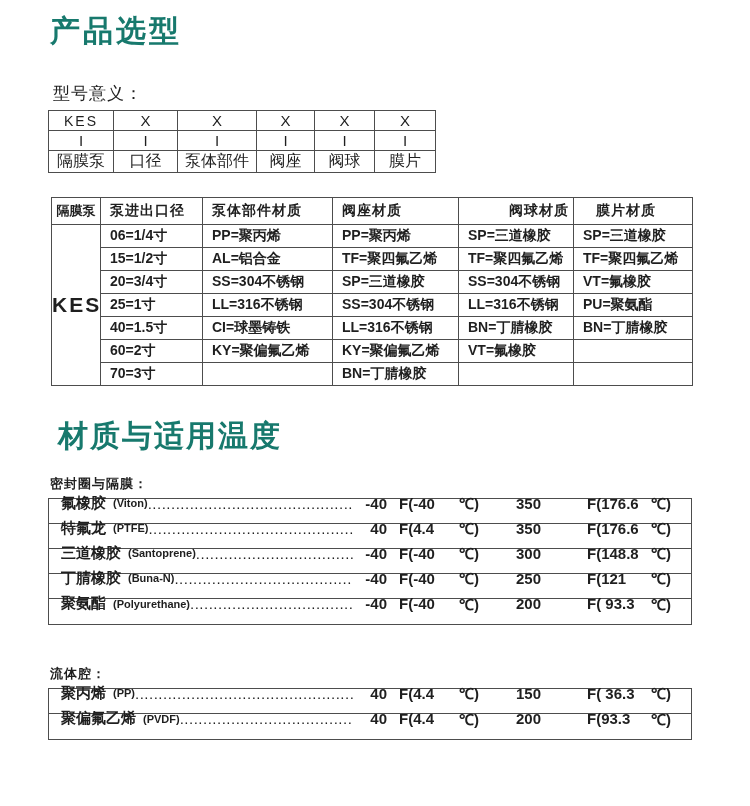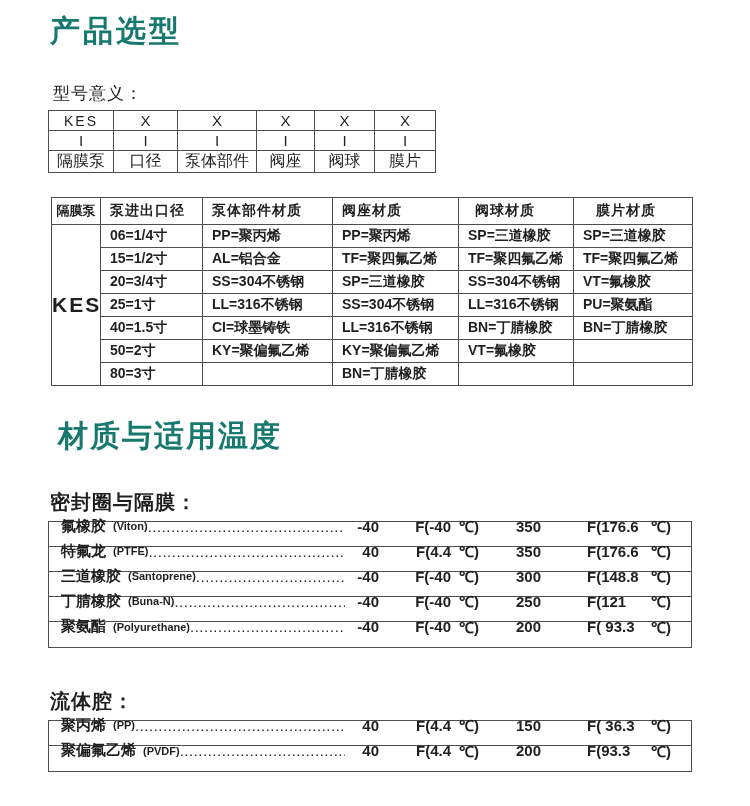--- a/index.html
+++ b/index.html
@@ -26,45 +26,45 @@
 
   .example { margin: 7px 0 0 48px; font-size: 17px; line-height: 22px; width: 660px; }
   .example .line2 { padding-left: 38px; }
 
   
   .t2 { margin: 24px 0 0 51px; width: 641px; }
   .t2 td, .t2 th { font-size: 14px; font-weight: 600; padding: 2px 4px 2px 9px; text-align: left; height: 23px; }
   .t2 th { height: 27px; font-weight: 600; letter-spacing: 1px; }
   .t2 .corner { text-align: center; padding: 2px; font-size: 13px; letter-spacing: 0; }
   .t2 .series { text-align: center; font-size: 21px; letter-spacing: 2px; padding: 0; }
-  .t2 th.h4 { padding-left: 16px; }
+  .t2 th.h4 { padding-left: 16px; text-align: right; }
   .t2 th.h5 { padding-left: 22px; }
 
   .section-title {
     color: #17796d; font-size: 30px; font-weight: bold;
     letter-spacing: 2px; margin: 31px 0 0 58px; line-height: 38px;
   }
-  .group-label { font-size: 20px; font-weight: 600; margin: 34px 0 5px 50px; letter-spacing: 1px; }
+  .group-label { font-size: 13px; font-weight: 600; margin: 20px 0 5px 50px; letter-spacing: 1px; }
   .group-label.fluid { margin-top: 40px; }
 
   
   .temp-table { margin-left: 48px; width: 644px; border: 1px solid #4d4d4d; }
   .trow {
     display: flex; align-items: center;
     height: 25px; padding: 0 10px 16px 12px;
     border-bottom: 1px solid #4d4d4d;
     font-size: 15px; font-weight: 600;
   }
   .trow:last-child { border-bottom: none; }
   .tname { white-space: nowrap; }
   .ten { white-space: nowrap; margin-left: 7px; font-size: 11px; }
   .dots { flex: 1; overflow: hidden; white-space: nowrap; font-weight: 400; color: #1f1f1f; }
   .dots::after { content: "......................................................................................................................................................"; letter-spacing: 0.5px; }
   .v-min  { width: 34px; text-align: right; white-space: nowrap; }
-  .v-fmin { width: 52px; margin-left: 20px; white-space: nowrap; text-align: right; }
+  .v-fmin { width: 52px; margin-left: 12px; white-space: nowrap; }
   .v-degmin { width: 32px; margin-left: 8px; white-space: nowrap; }
   .v-max  { width: 44px; text-align: right; margin-left: 6px; white-space: nowrap; }
   .v-fmax { width: 60px; margin-left: 46px; white-space: nowrap; }
   .v-degmax { width: 30px; margin-left: 4px; white-space: nowrap; }
 </style>
 </head>
 <body>
 
 <div class="page-title">产品选型</div>
 
@@ -158,28 +158,28 @@
     <td>PU=聚氨酯</td>
   </tr>
   <tr>
     <td>40=1.5寸</td>
     <td>CI=球墨铸铁</td>
     <td>LL=316不锈钢</td>
     <td>BN=丁腈橡胶</td>
     <td>BN=丁腈橡胶</td>
   </tr>
   <tr>
-    <td>50=2寸</td>
+    <td>60=2寸</td>
     <td>KY=聚偏氟乙烯</td>
     <td>KY=聚偏氟乙烯</td>
     <td>VT=氟橡胶</td>
     <td></td>
   </tr>
   <tr>
-    <td>80=3寸</td>
+    <td>70=3寸</td>
     <td></td>
     <td>BN=丁腈橡胶</td>
     <td></td>
     <td></td>
   </tr>
 </tbody>
   </table>
 
 <div class="section-title">材质与适用温度</div>
 

